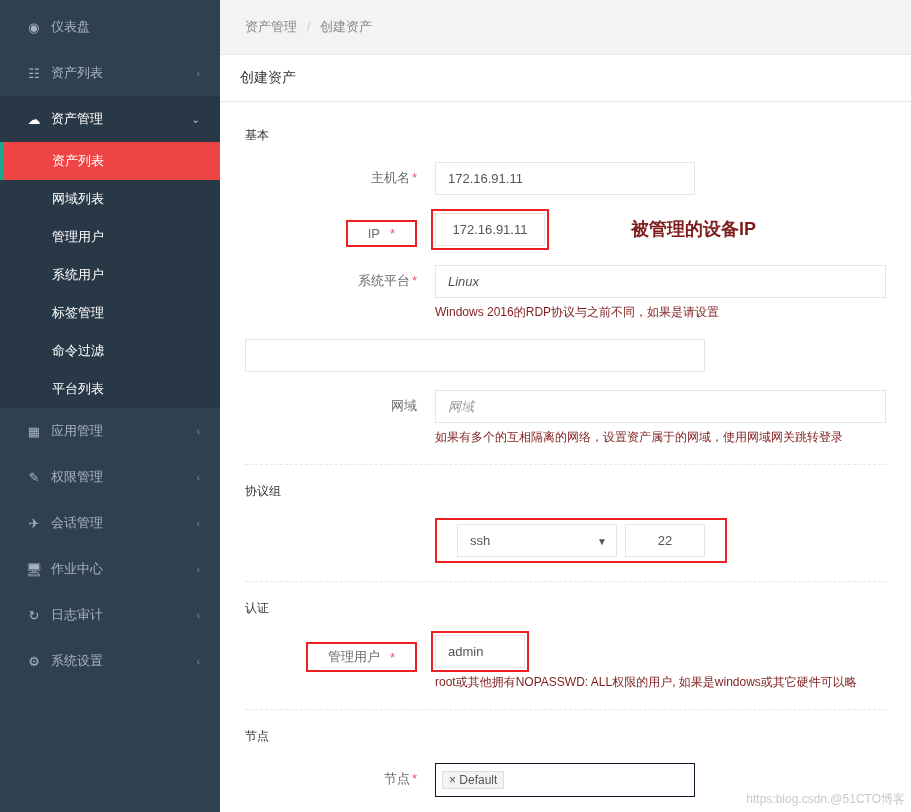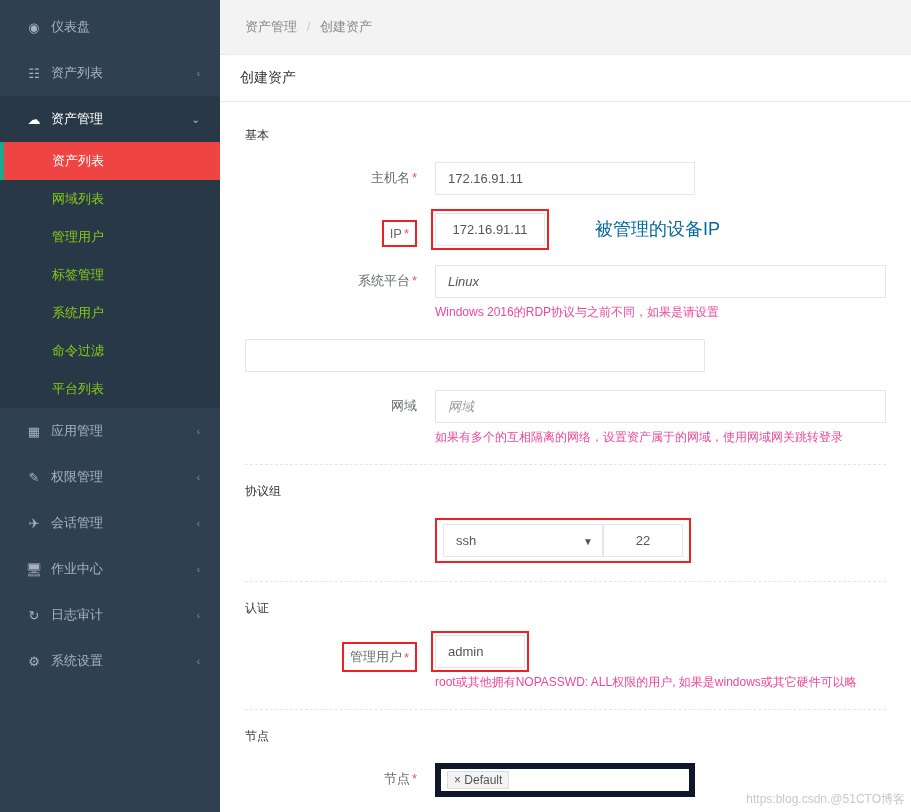--- a/index.html
+++ b/index.html
@@ -9,47 +9,47 @@
   
   .sidebar { width: 220px; background: #2f4050; color: #a7b1c2; flex-shrink: 0; display: flex; flex-direction: column; }
   .sidebar-logo { height: 4px; padding: 0 15px; display: flex; align-items: center; gap: 8px; color: #d6d6d6; overflow: hidden;}
   .nav { list-style: none; }
   .nav-item { display: flex; align-items: center; padding: 14px 20px 14px 25px; cursor: pointer; position: relative; }
   .nav-item .icon { width: 18px; text-align: center; margin-right: 8px; font-size: 13px; }
   .nav-item .arrow { margin-left: auto; font-size: 10px; opacity: .7; }
   .nav-item.active { background: #293846; color: #fff; }
   .nav-item.active .arrow { transform: rotate(0deg); }
   .nav-sub { list-style: none; background: #293846; }
-  .nav-sub-item { padding: 10px 10px 10px 52px; font-size: 13px; cursor: pointer; color: #84cc16; }
+  .nav-sub-item { padding: 10px 10px 10px 52px; font-size: 13px; cursor: pointer; color: #ffffff; }
   .nav-sub-item.active { color: #fff; border-left: 4px solid #19aa8d; padding-left: 48px; background:#ef4444; }
 
   
   .main { flex: 1; display: flex; flex-direction: column; overflow: hidden;}
   .breadcrumb { padding: 18px 25px; font-size: 13px; color: #888; background:#f3f3f4;}
   .breadcrumb .sep { margin: 0 6px; color: #ccc; }
   .panel { background: #fff; margin: 0 0 0 0; border-top: 1px solid #e7eaec; flex:1; overflow:auto;}
   .panel-title { padding: 14px 20px; border-bottom: 1px solid #e7eaec; font-size: 14px; color:#333;}
   .form-section { padding: 15px 25px 5px 25px; }
   .section-head { font-size: 12px; color: #333; margin: 10px 0 18px 0; }
   .form-row { display: flex; align-items: flex-start; margin-bottom: 18px; }
   .form-label { width: 190px; text-align: right; padding-right: 18px; padding-top: 7px; color: #676a6c; }
   .req { color: #ed5565; margin-left: 2px; }
   .form-control-wrap { flex: 1; }
   .form-control { border: 1px solid #e5e6e7; padding: 6px 12px; font-size: 13px; color: #555; background: #fff; height: 33px; }
   .form-control.w260 { width: 260px; }
   .form-control.wfull { width: 100%; max-width: 460px; font-style: italic; }
-  .help-text { font-size: 12px; color: #ec4899; margin-top: 6px; }
-  .annot { color: #0369a1; font-size: 18px; font-weight: 400; position:absolute; }
+  .help-text { font-size: 12px; color: #7f1d1d; margin-top: 6px; }
+  .annot { color: #7f1d1d; font-size: 18px; font-weight: 700; position:absolute;margin-left:36px; }
   .hl-red { outline: 2px solid #ed2024; outline-offset: 2px; }
-  .hl-red-box { border: 2px solid #ed2024; padding: 4px 6px; display:inline-flex; align-items:center; }
+  .hl-red-box { border: 2px solid #ed2024; padding: 4px 20px; display:inline-flex; align-items:center; gap:8px;}
   .hr { border: none; border-top: 1px dashed #e5e6e7; margin: 18px 0; }
   select.form-control { appearance: none; -webkit-appearance:none; background-image: none; padding-right: 24px; }
   .sel-wrap { position: relative; display:inline-block;}
   .sel-wrap .caret { position: absolute; right: 10px; top: 50%; transform: translateY(-50%); pointer-events:none; font-size:10px; color:#555;}
-  .tag-box { border:6px solid #0f172a; padding:4px 6px; display:inline-flex; align-items:center; min-width:260px; height:34px;}
+  .tag-box { border:1px solid #0f172a; padding:4px 6px; display:inline-flex; align-items:center; min-width:260px; height:34px;}
   .tag { background:#f3f3f4; border:1px solid #ddd; padding:1px 6px; font-size:12px; color:#555; display:inline-flex; align-items:center; gap:4px;}
   .watermark { position:absolute; right:6px; bottom:4px; font-size:12px; color:#c9c9c9; }
   .rel { position: relative; }
 </style>
 </head>
 <body>
 
 <div class="layout rel">
 
   <div class="sidebar">
@@ -66,22 +66,22 @@
       </li>
       <li class="nav-item active">
         <span class="icon">☁</span>
         <span>资产管理</span>
         <span class="arrow">⌄</span>
       </li>
       <ul class="nav-sub">
         <li class="nav-sub-item active">资产列表</li>
         <li class="nav-sub-item">网域列表</li>
         <li class="nav-sub-item">管理用户</li>
+        <li class="nav-sub-item">系统用户</li>
         <li class="nav-sub-item">标签管理</li>
-        <li class="nav-sub-item">系统用户</li>
         <li class="nav-sub-item">命令过滤</li>
         <li class="nav-sub-item">平台列表</li>
       </ul>
       <li class="nav-item">
         <span class="icon">▦</span>
         <span>应用管理</span>
         <span class="arrow">‹</span>
       </li>
       <li class="nav-item">
         <span class="icon">✎</span>

